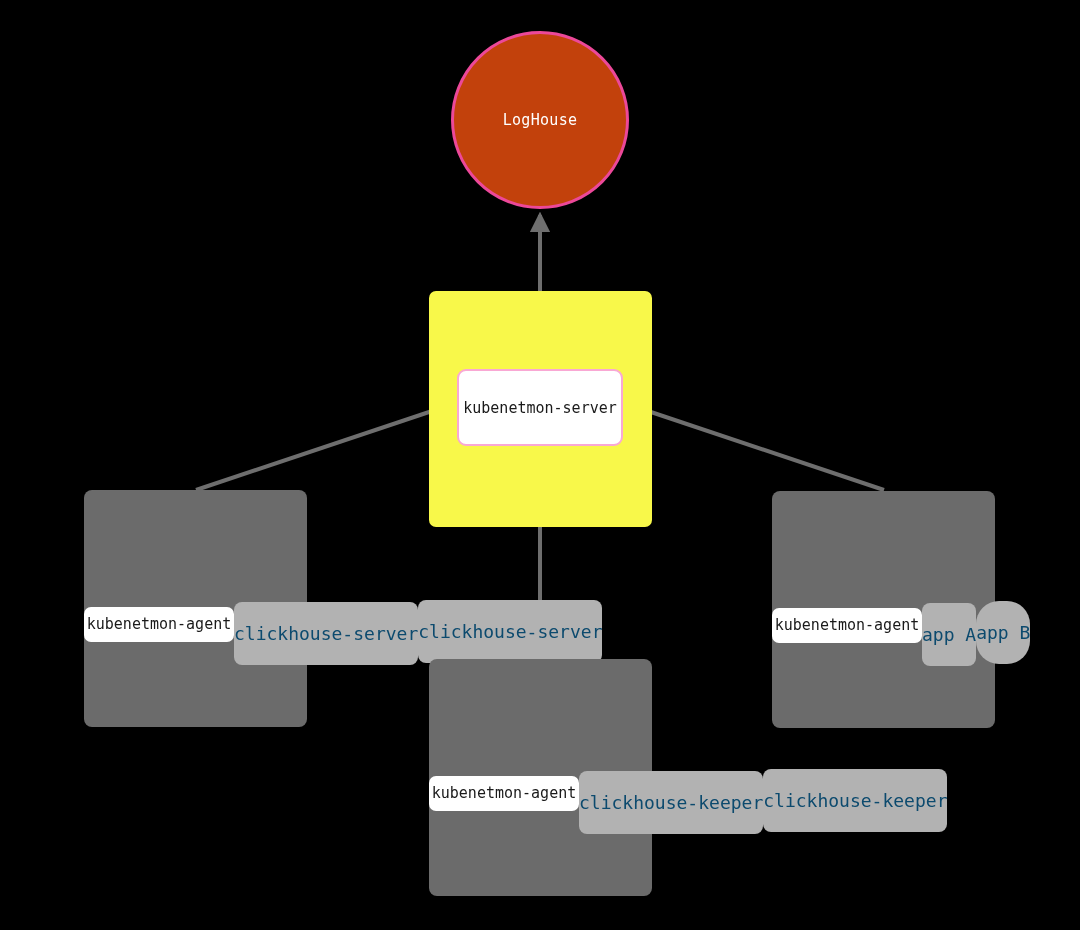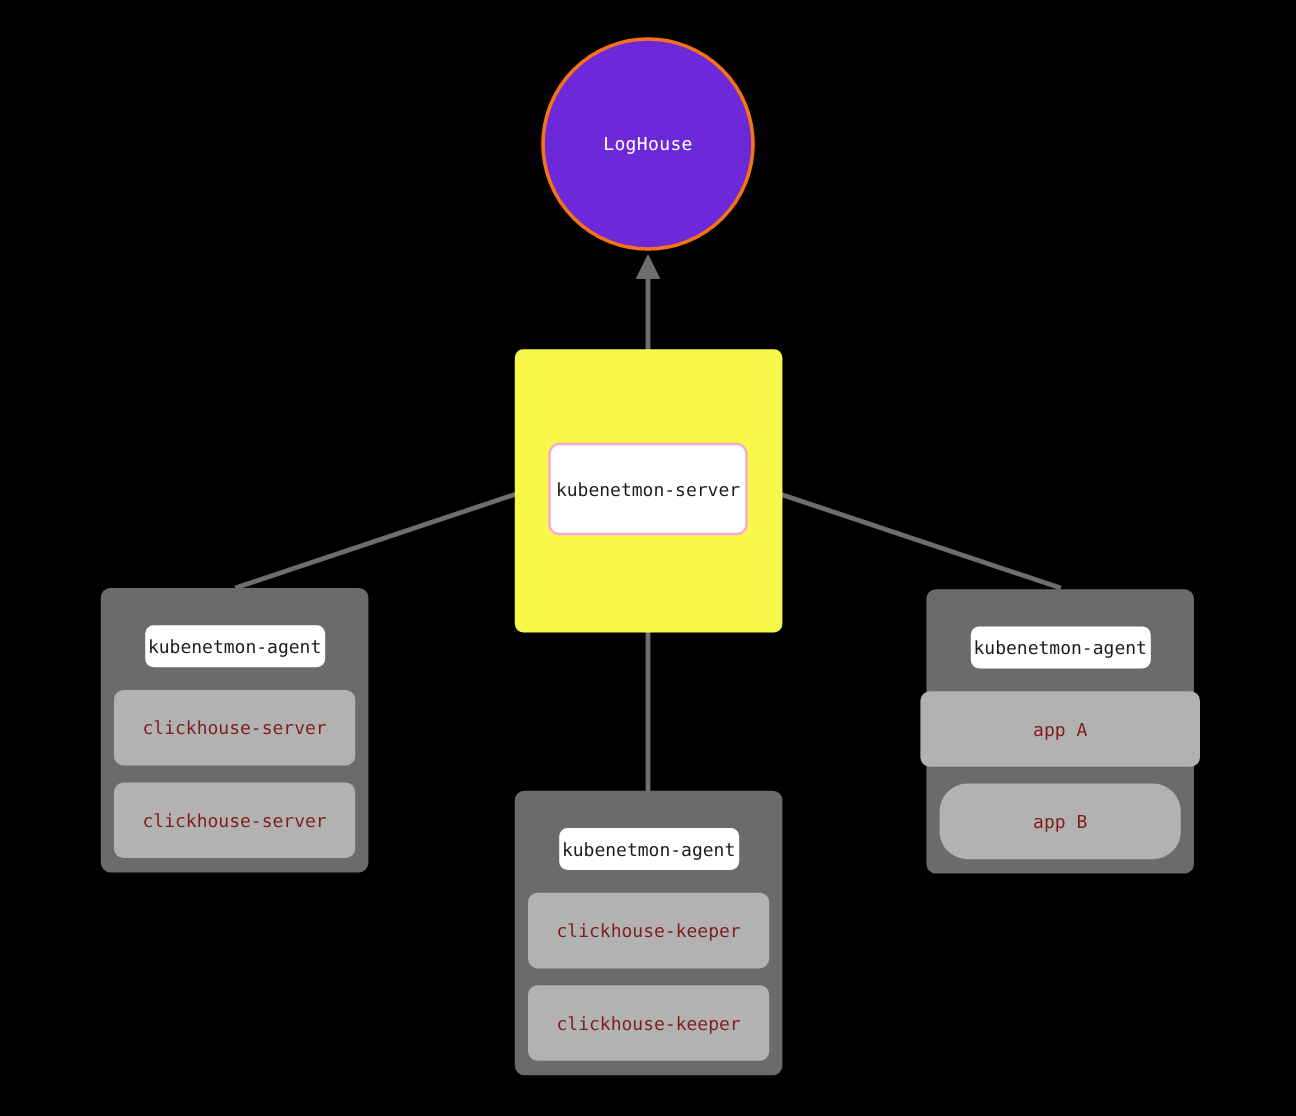--- a/index.html
+++ b/index.html
@@ -26,22 +26,22 @@
     width: 1080px;
     height: 930px;
     pointer-events: none;
   }
 
   
   .circle-node {
     position: absolute;
     box-sizing: border-box;
     border-radius: 50%;
-    background: #6d28d9;
-    border: 3px solid #f97316;
+    background: #c2410c;
+    border: 3px solid #ec4899;
     display: flex;
     align-items: center;
     justify-content: center;
   }
   .circle-node .node-label {
     color: #ffffff;
     font-size: 15px;
     letter-spacing: 0.3px;
     white-space: nowrap;
   }
@@ -74,21 +74,21 @@
     white-space: nowrap;
   }
 
   
   .group-gray {
     position: absolute;
     box-sizing: border-box;
     background: #6b6b6b;
     border-radius: 8px;
     display: flex;
-    flex-direction: column;
+    flex-direction: row;
     align-items: center;
     padding-top: 31px;
   }
   .agent-pill {
     box-sizing: border-box;
     background: #ffffff;
     border-radius: 7px;
     height: 35px;
     display: flex;
     align-items: center;
@@ -103,22 +103,22 @@
   .pod-box {
     box-sizing: border-box;
     background: #b2b2b2;
     border-radius: 8px;
     height: 63px;
     display: flex;
     align-items: center;
     justify-content: center;
   }
   .pod-box .node-label {
-    color: #7f1d1d;
-    font-size: 15px;
+    color: #0c4a6e;
+    font-size: 18px;
     white-space: nowrap;
   }
 </style>
 </head>
 <body>
 
 <div id="diagram">
 
   <svg id="edges" width="1080" height="930" viewBox="0 0 1080 930" xmlns="http://www.w3.org/2000/svg">
     <defs>

